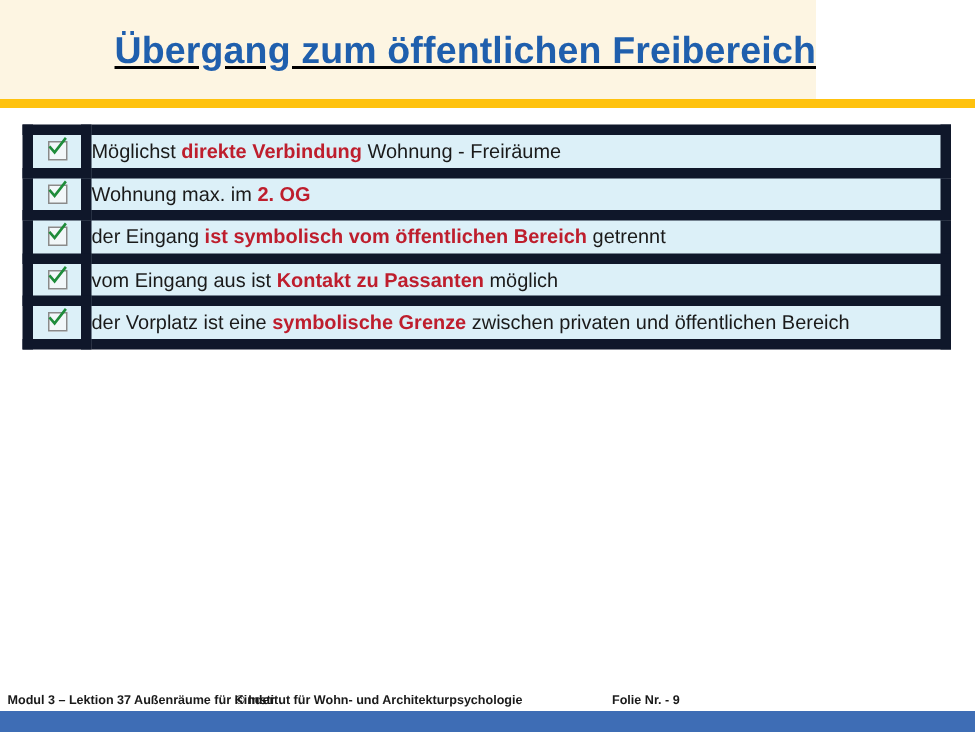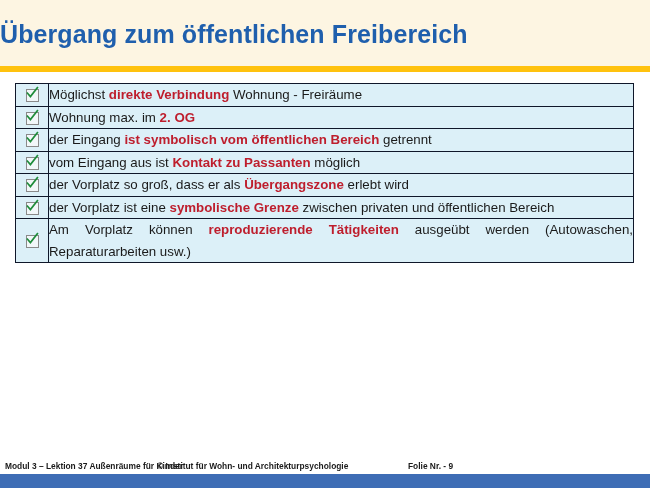--- a/index.html
+++ b/index.html
@@ -13,26 +13,27 @@
     font-family: "Liberation Sans", sans-serif;
     overflow: hidden;
     position: relative;
   }
 
   
   #slide-header {
     position: absolute;
     left: 0;
     top: 0;
-    width: 650px;
+    width: 544px;
     height: 66px;
     background: #FDF5E2;
     display: flex;
     align-items: center;
-    justify-content: flex-start;
+    justify-content: flex-end;
+    text-decoration: underline;
   }
   #slide-title {
     color: #1F5FAD;
     font-size: 25px;
     font-weight: bold;
     letter-spacing: 0.1px;
     white-space: nowrap;
     text-align: center;
     line-height: 1;
     margin-top: 2px;
@@ -52,21 +53,21 @@
     left: 15px;
     top: 83px;
     width: 619px;
     border-collapse: collapse;
     table-layout: fixed;
   }
   #checklist-table tr {
     background: #DCF0F8;
   }
   #checklist-table td {
-    border: 1px solid #0f172a;
+    border: 7px solid #0f172a;
     padding: 0;
     vertical-align: middle;
   }
   td.check-cell {
     width: 32px;
     text-align: center;
     padding-top: 1px;
   }
   td.text-cell {
     padding: 6px 9px 6px 2px;
@@ -164,33 +165,21 @@
       <tr>
         <td class="check-cell"><span class="checkbox-icon"><svg width="15" height="15" viewBox="0 0 15 15">
               <path d="M2.5 7.2 L5.4 10.6 L12.4 1.6" fill="none" stroke="#1E8C3A" stroke-width="1.7" stroke-linecap="square"></path>
             </svg></span></td>
         <td class="text-cell"><span>vom Eingang aus ist </span><span class="hl">Kontakt zu Passanten</span><span> möglich</span></td>
       </tr>
       <tr>
         <td class="check-cell"><span class="checkbox-icon"><svg width="15" height="15" viewBox="0 0 15 15">
               <path d="M2.5 7.2 L5.4 10.6 L12.4 1.6" fill="none" stroke="#1E8C3A" stroke-width="1.7" stroke-linecap="square"></path>
             </svg></span></td>
-        <td class="text-cell"><span>der Vorplatz so groß, dass er als </span><span class="hl">Übergangszone</span><span> erlebt wird</span></td>
-      </tr>
-      <tr>
-        <td class="check-cell"><span class="checkbox-icon"><svg width="15" height="15" viewBox="0 0 15 15">
-              <path d="M2.5 7.2 L5.4 10.6 L12.4 1.6" fill="none" stroke="#1E8C3A" stroke-width="1.7" stroke-linecap="square"></path>
-            </svg></span></td>
         <td class="text-cell"><span>der Vorplatz ist eine </span><span class="hl">symbolische Grenze</span><span> zwischen privaten und öffentlichen Bereich</span></td>
-      </tr>
-      <tr>
-        <td class="check-cell"><span class="checkbox-icon"><svg width="15" height="15" viewBox="0 0 15 15">
-              <path d="M2.5 7.2 L5.4 10.6 L12.4 1.6" fill="none" stroke="#1E8C3A" stroke-width="1.7" stroke-linecap="square"></path>
-            </svg></span></td>
-        <td class="text-cell justified"><span>Am Vorplatz können </span><span class="hl">reproduzierende Tätigkeiten</span><span> ausgeübt werden (Autowaschen, Reparaturarbeiten usw.)</span></td>
       </tr>
     </tbody>
 </table>
 
 <div id="slide-footer">
   <span id="footer-module">Modul 3 – Lektion 37 Außenräume für Kinder</span>
   <span id="footer-copyright">© Institut für Wohn- und Architekturpsychologie</span>
   <span id="footer-slidenumber">Folie Nr. - 9</span>
 </div>
 <div id="footer-bar"></div>

